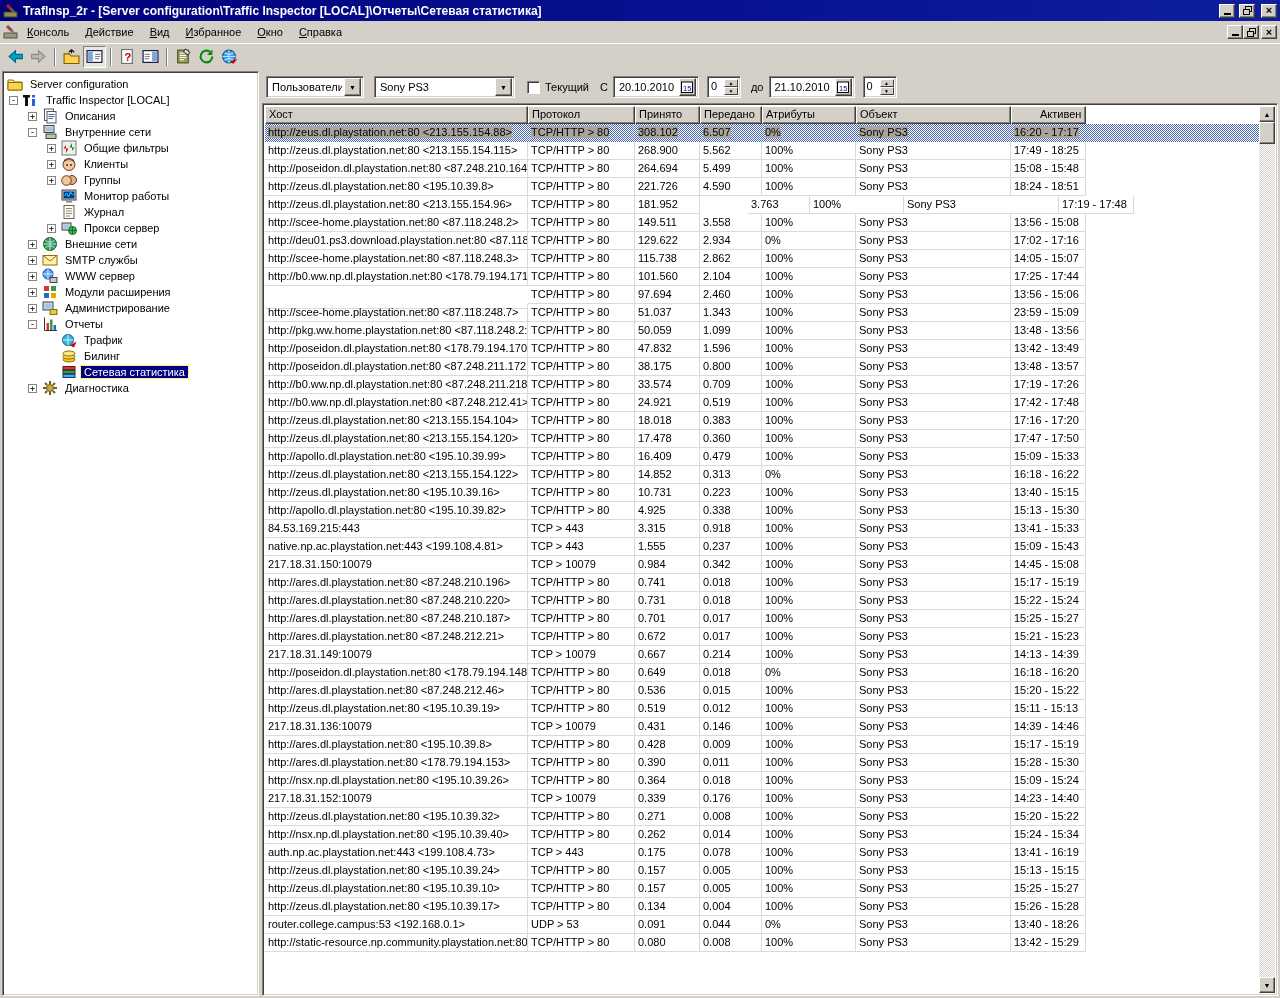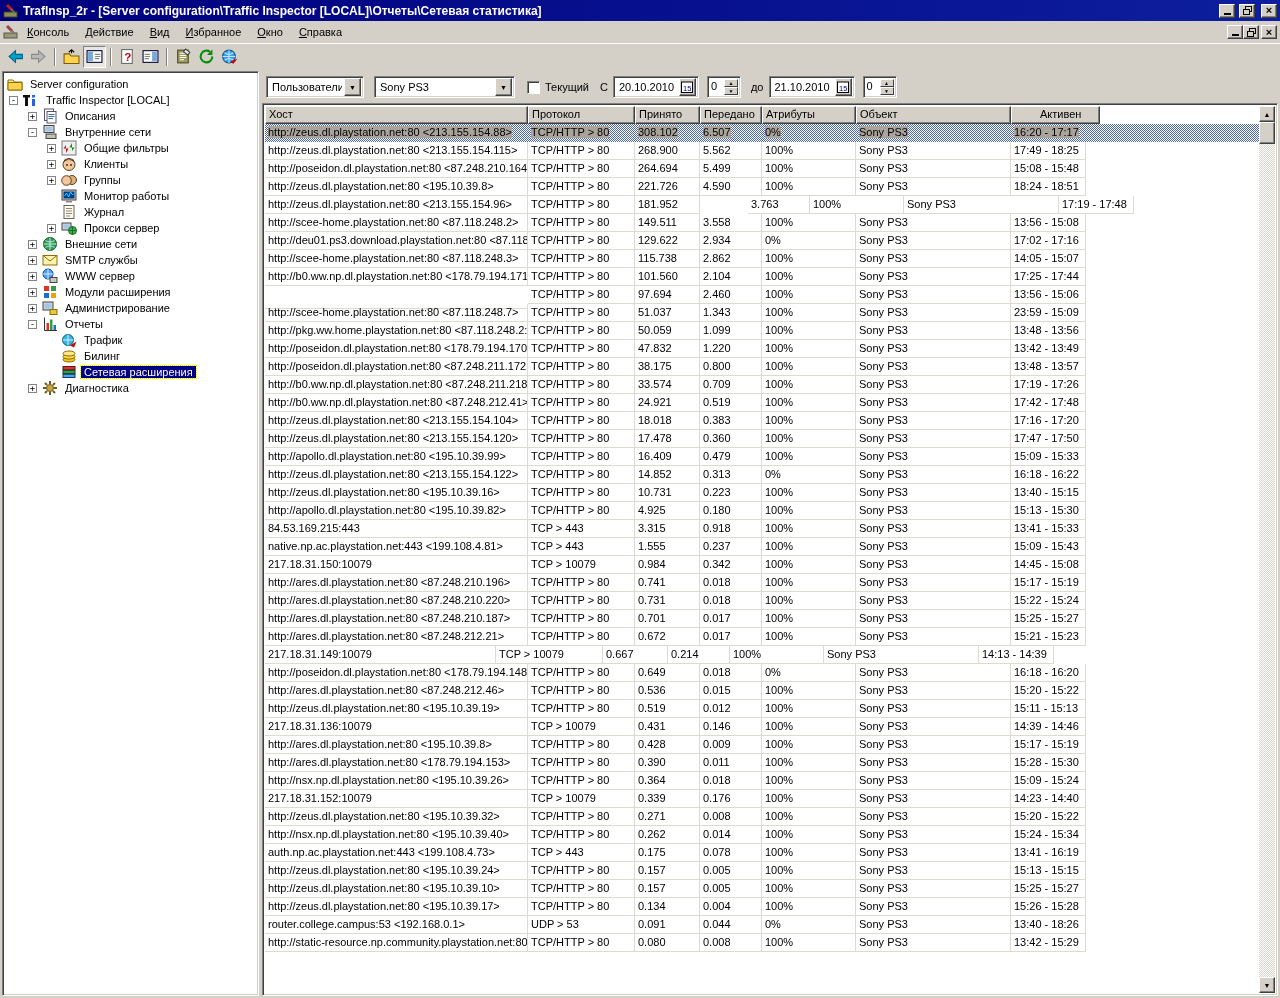--- a/index.html
+++ b/index.html
@@ -425,21 +425,21 @@
           <div class="titem sel">
             <span class="tspace" style="width: 42px;"></span>
             <span class="texpblank"></span>
             <span class="ticon">
               <svg viewBox="0 0 16 16">
                 <rect x="2" y="2.5" width="12" height="3.2" fill="#e03131" stroke="#661111"></rect>
                 <rect x="2" y="6.4" width="12" height="3.2" fill="#2f9e44" stroke="#114422"></rect>
                 <rect x="2" y="10.3" width="12" height="3.2" fill="#4da3ff" stroke="#113a66"></rect>
               </svg>
             </span>
-            <span class="tlabel">Сетевая расширения</span>
+            <span class="tlabel">Сетевая статистика</span>
           </div>
           <div class="titem">
             <span class="tspace" style="width: 23px;"></span>
             <span class="texp">+</span>
             <span class="ticon">
               <svg viewBox="0 0 16 16">
                 <path d="M8 1v3M8 12v3M1 8h3M12 8h3M3 3l2 2M11 11l2 2M13 3l-2 2M5 11l-2 2" stroke="#6b5b1e" stroke-width="2" fill="none"></path>
                 <circle cx="8" cy="8" r="3.5" fill="#caa53d" stroke="#6b5b1e"></circle>
               </svg>
             </span>
@@ -499,21 +499,21 @@
 
 
       <div class="tablearea sunken">
         <div class="thead" id="thead">
             <div class="hcell" style="width: 263px;">Хост</div>
             <div class="hcell" style="width: 107px;">Протокол</div>
             <div class="hcell" style="width: 65px;">Принято</div>
             <div class="hcell" style="width: 62px;">Передано</div>
             <div class="hcell" style="width: 94px;">Атрибуты</div>
             <div class="hcell" style="width: 155px;">Объект</div>
-            <div class="hcell" style="width: 89px; padding-left: 28px;">Активен</div>
+            <div class="hcell" style="width: 75px; padding-left: 28px;">Активен</div>
           </div>
         <div class="tbody" id="tbody">
             <div class="trow sel">
               <div class="cell" style="width: 263px;"><span class="txt">http://zeus.dl.playstation.net:80 &lt;213.155.154.88&gt;</span></div>
               <div class="cell" style="width: 107px;"><span class="txt">TCP/HTTP &gt; 80</span></div>
               <div class="cell" style="width: 65px;"><span class="txt">308.102</span></div>
               <div class="cell" style="width: 62px;"><span class="txt">6.507</span></div>
               <div class="cell" style="width: 94px;"><span class="txt">0%</span></div>
               <div class="cell" style="width: 155px;"><span class="txt">Sony PS3</span></div>
               <div class="cell" style="width: 75px;"><span class="txt">16:20 - 17:17</span></div>
@@ -626,21 +626,21 @@
               <div class="cell" style="width: 62px;"><span class="txt">1.099</span></div>
               <div class="cell" style="width: 94px;"><span class="txt">100%</span></div>
               <div class="cell" style="width: 155px;"><span class="txt">Sony PS3</span></div>
               <div class="cell" style="width: 75px;"><span class="txt">13:48 - 13:56</span></div>
               <div class="cell filler"></div>
             </div>
             <div class="trow">
               <div class="cell" style="width: 263px;"><span class="txt">http://poseidon.dl.playstation.net:80 &lt;178.79.194.170:</span></div>
               <div class="cell" style="width: 107px;"><span class="txt">TCP/HTTP &gt; 80</span></div>
               <div class="cell" style="width: 65px;"><span class="txt">47.832</span></div>
-              <div class="cell" style="width: 62px;"><span class="txt">1.220</span></div>
+              <div class="cell" style="width: 62px;"><span class="txt">1.596</span></div>
               <div class="cell" style="width: 94px;"><span class="txt">100%</span></div>
               <div class="cell" style="width: 155px;"><span class="txt">Sony PS3</span></div>
               <div class="cell" style="width: 75px;"><span class="txt">13:42 - 13:49</span></div>
               <div class="cell filler"></div>
             </div>
             <div class="trow">
               <div class="cell" style="width: 263px;"><span class="txt">http://poseidon.dl.playstation.net:80 &lt;87.248.211.172:</span></div>
               <div class="cell" style="width: 107px;"><span class="txt">TCP/HTTP &gt; 80</span></div>
               <div class="cell" style="width: 65px;"><span class="txt">38.175</span></div>
               <div class="cell" style="width: 62px;"><span class="txt">0.800</span></div>
@@ -716,21 +716,21 @@
               <div class="cell" style="width: 62px;"><span class="txt">0.223</span></div>
               <div class="cell" style="width: 94px;"><span class="txt">100%</span></div>
               <div class="cell" style="width: 155px;"><span class="txt">Sony PS3</span></div>
               <div class="cell" style="width: 75px;"><span class="txt">13:40 - 15:15</span></div>
               <div class="cell filler"></div>
             </div>
             <div class="trow">
               <div class="cell" style="width: 263px;"><span class="txt">http://apollo.dl.playstation.net:80 &lt;195.10.39.82&gt;</span></div>
               <div class="cell" style="width: 107px;"><span class="txt">TCP/HTTP &gt; 80</span></div>
               <div class="cell" style="width: 65px;"><span class="txt">4.925</span></div>
-              <div class="cell" style="width: 62px;"><span class="txt">0.180</span></div>
+              <div class="cell" style="width: 62px;"><span class="txt">0.338</span></div>
               <div class="cell" style="width: 94px;"><span class="txt">100%</span></div>
               <div class="cell" style="width: 155px;"><span class="txt">Sony PS3</span></div>
               <div class="cell" style="width: 75px;"><span class="txt">15:13 - 15:30</span></div>
               <div class="cell filler"></div>
             </div>
             <div class="trow">
               <div class="cell" style="width: 263px;"><span class="txt">84.53.169.215:443</span></div>
               <div class="cell" style="width: 107px;"><span class="txt">TCP &gt; 443</span></div>
               <div class="cell" style="width: 65px;"><span class="txt">3.315</span></div>
               <div class="cell" style="width: 62px;"><span class="txt">0.918</span></div>
@@ -793,21 +793,21 @@
               <div class="cell" style="width: 263px;"><span class="txt">http://ares.dl.playstation.net:80 &lt;87.248.212.21&gt;</span></div>
               <div class="cell" style="width: 107px;"><span class="txt">TCP/HTTP &gt; 80</span></div>
               <div class="cell" style="width: 65px;"><span class="txt">0.672</span></div>
               <div class="cell" style="width: 62px;"><span class="txt">0.017</span></div>
               <div class="cell" style="width: 94px;"><span class="txt">100%</span></div>
               <div class="cell" style="width: 155px;"><span class="txt">Sony PS3</span></div>
               <div class="cell" style="width: 75px;"><span class="txt">15:21 - 15:23</span></div>
               <div class="cell filler"></div>
             </div>
             <div class="trow">
-              <div class="cell" style="width: 231px;"><span class="txt">217.18.31.149:10079</span></div>
+              <div class="cell" style="width: 263px;"><span class="txt">217.18.31.149:10079</span></div>
               <div class="cell" style="width: 107px;"><span class="txt">TCP &gt; 10079</span></div>
               <div class="cell" style="width: 65px;"><span class="txt">0.667</span></div>
               <div class="cell" style="width: 62px;"><span class="txt">0.214</span></div>
               <div class="cell" style="width: 94px;"><span class="txt">100%</span></div>
               <div class="cell" style="width: 155px;"><span class="txt">Sony PS3</span></div>
               <div class="cell" style="width: 75px;"><span class="txt">14:13 - 14:39</span></div>
               <div class="cell filler"></div>
             </div>
             <div class="trow">
               <div class="cell" style="width: 263px;"><span class="txt">http://poseidon.dl.playstation.net:80 &lt;178.79.194.148:</span></div>

